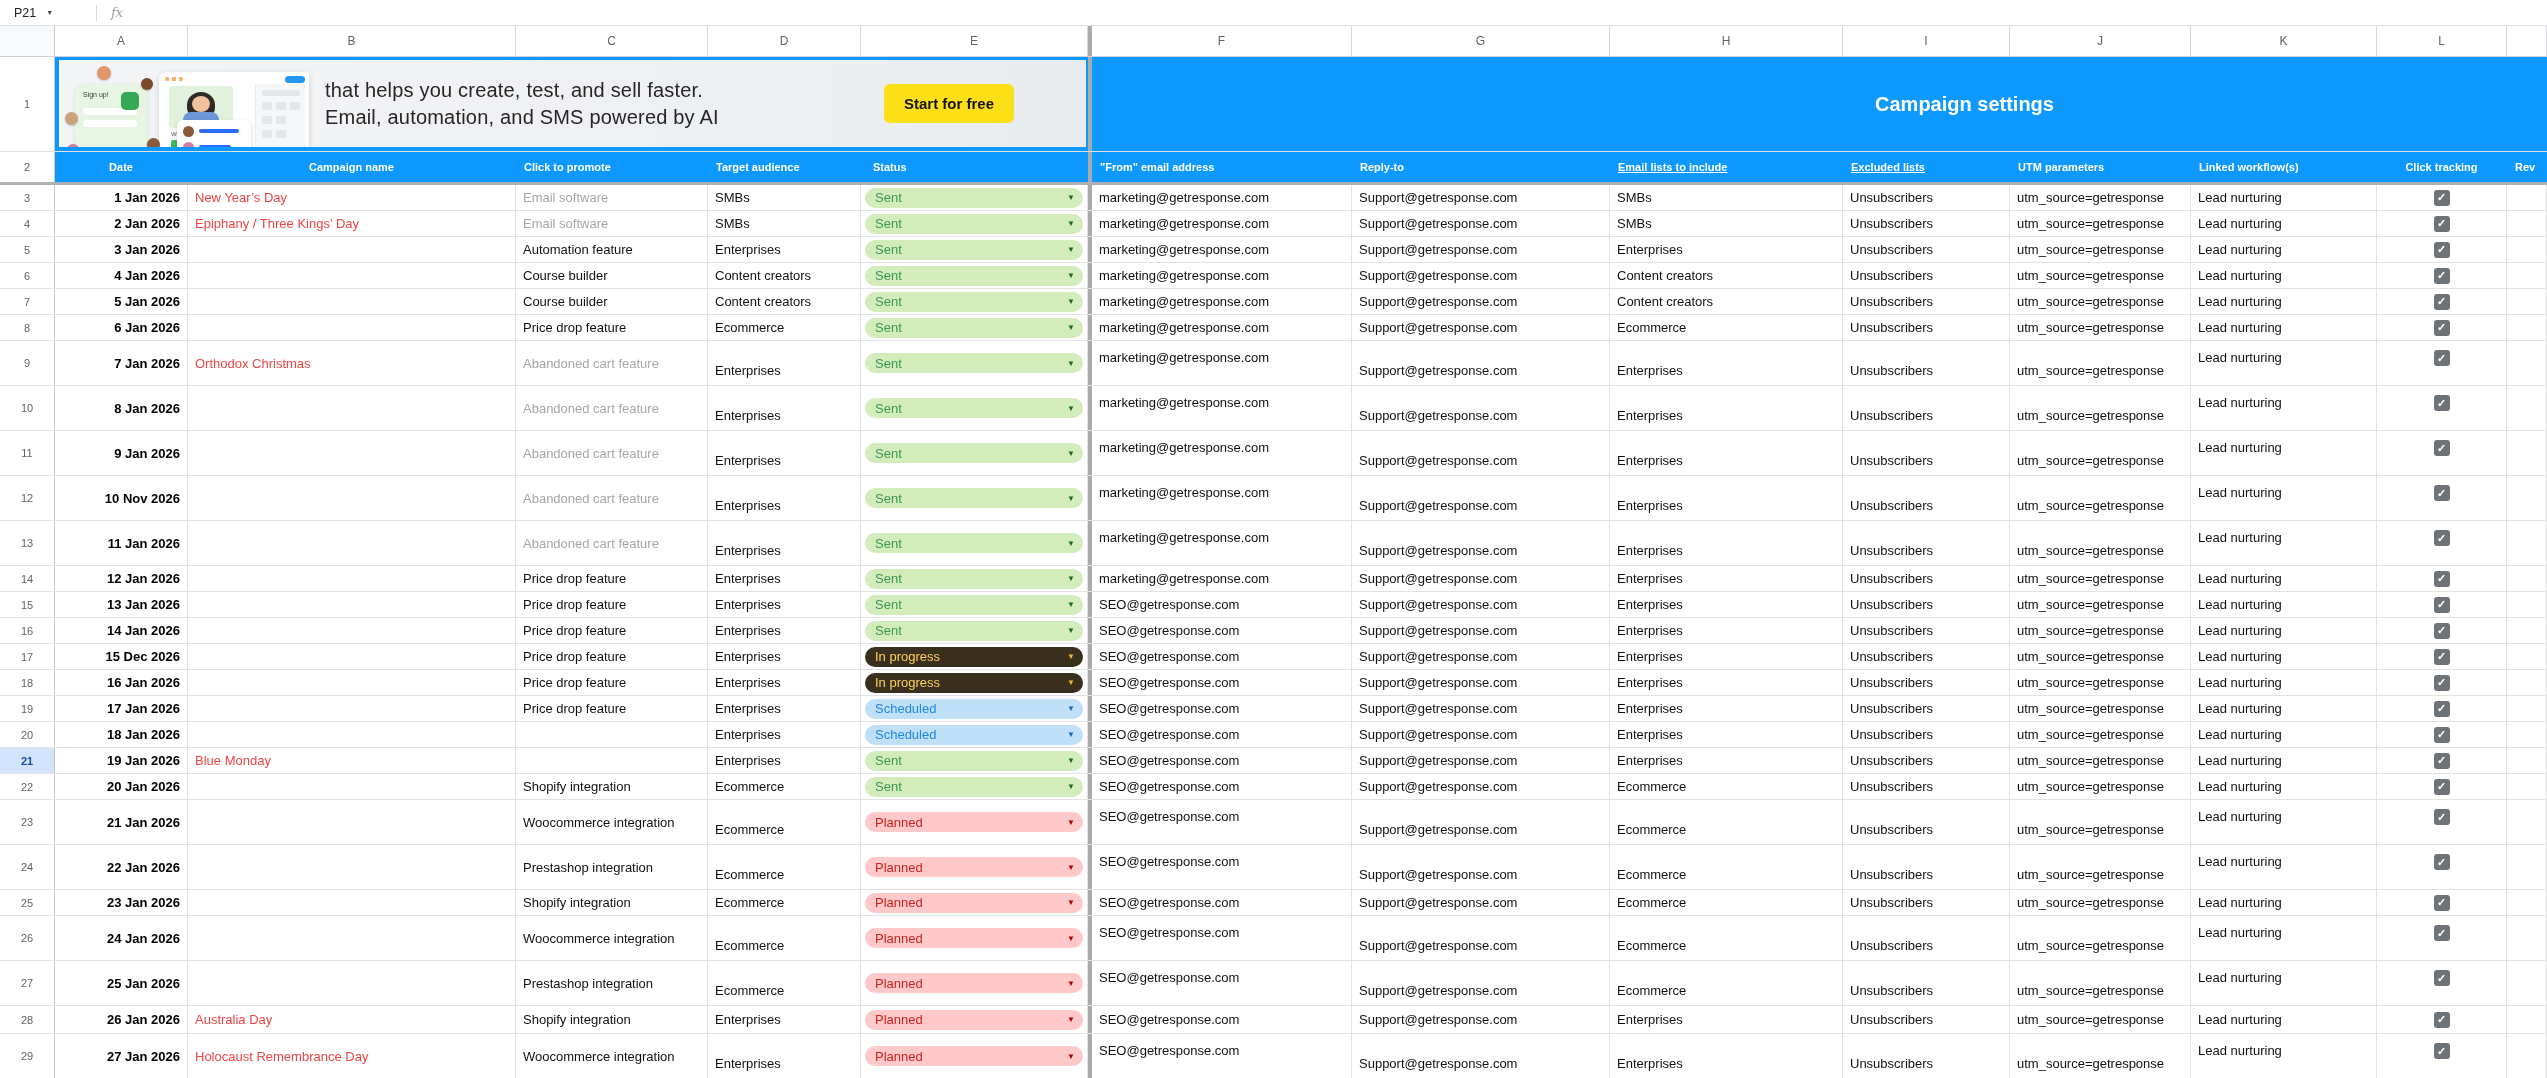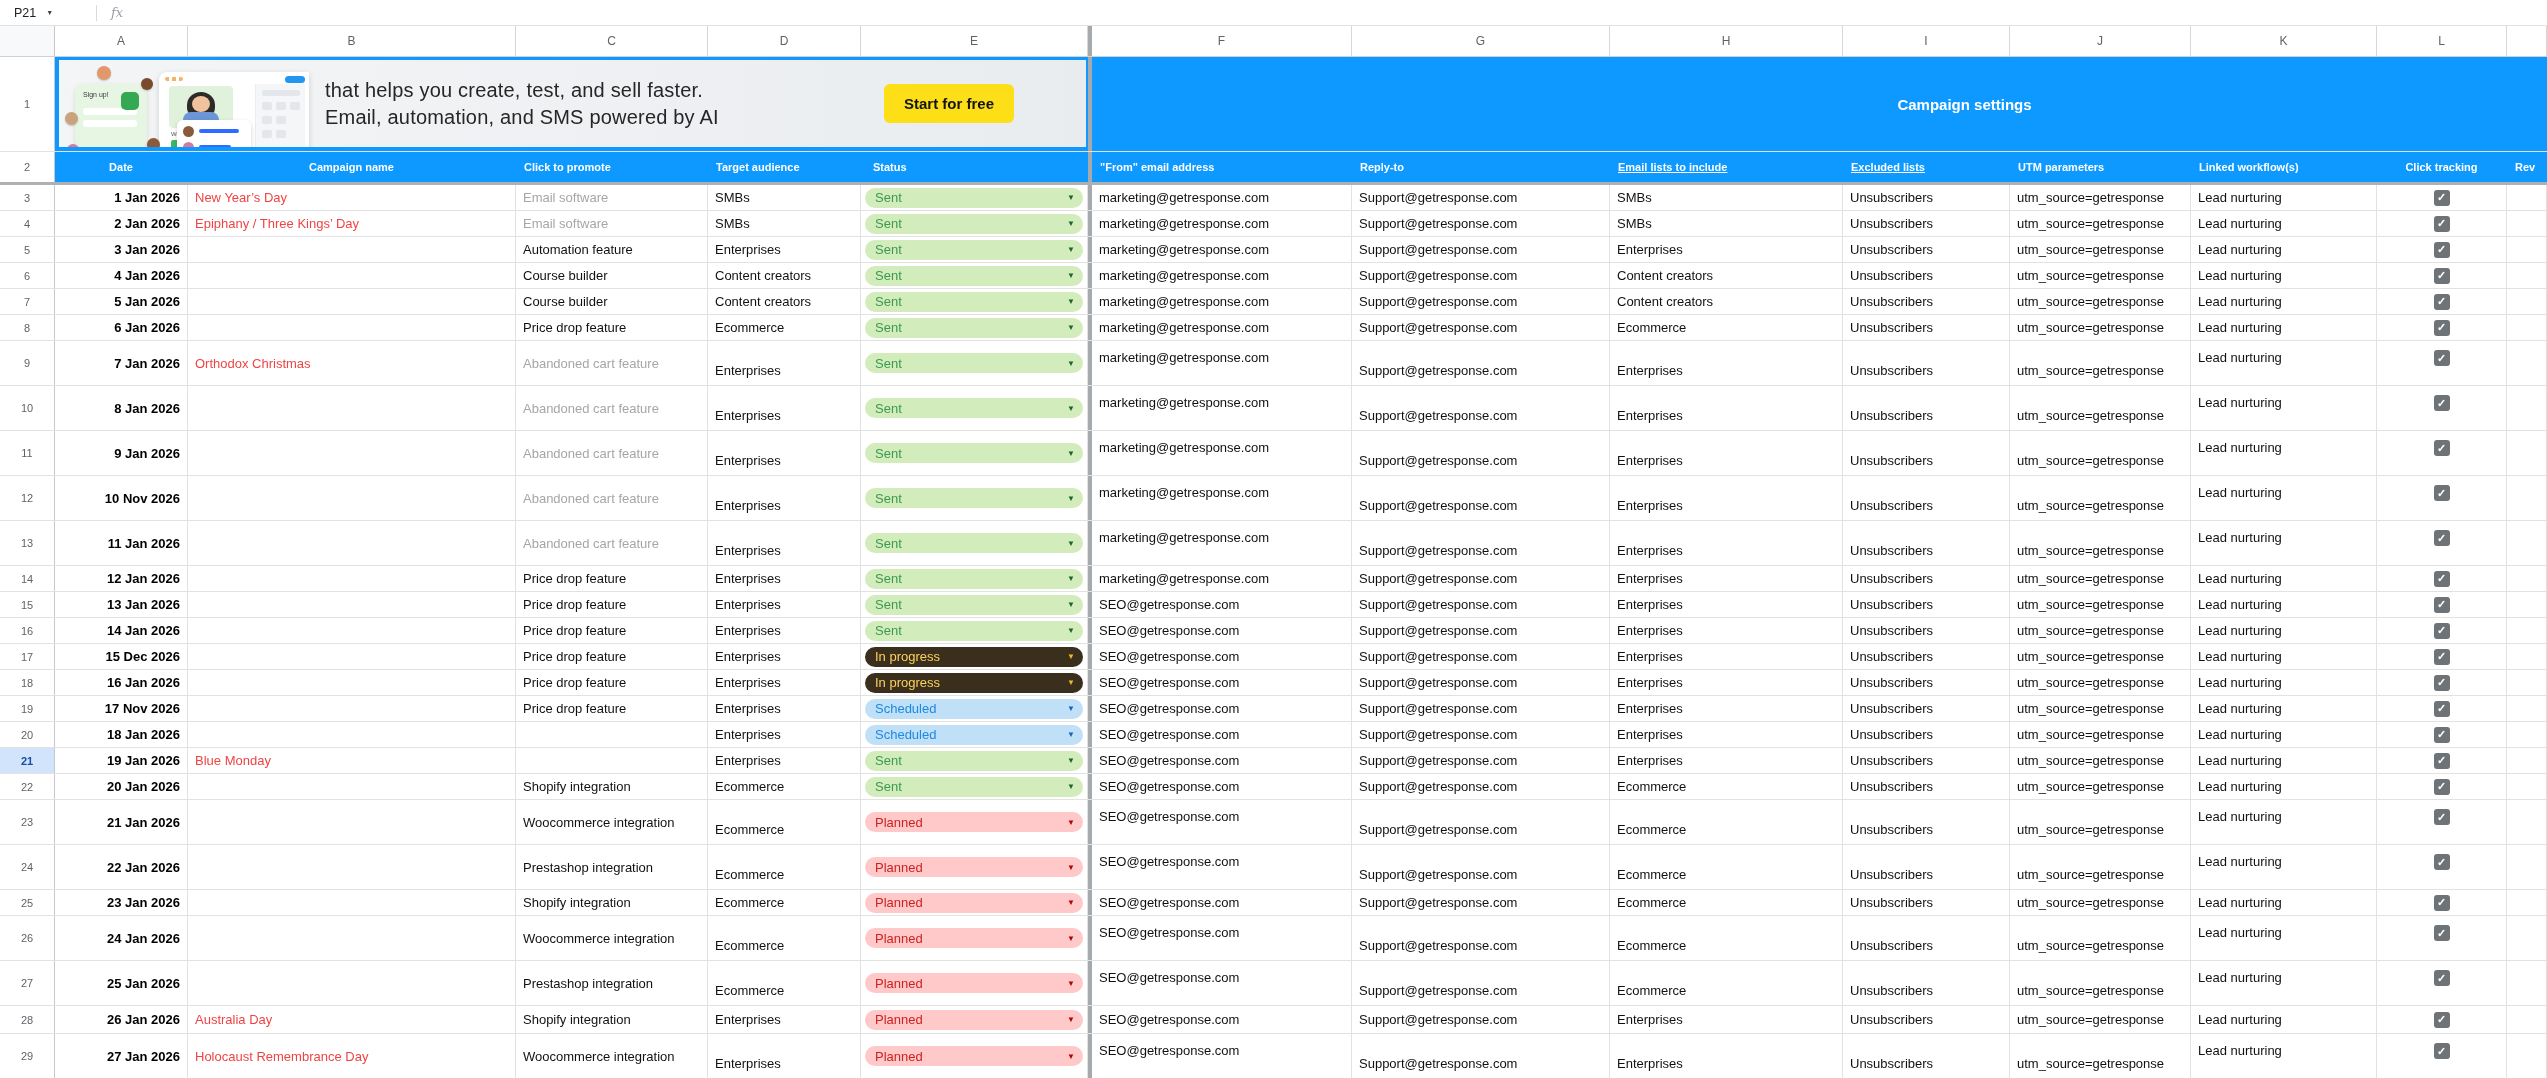--- a/index.html
+++ b/index.html
@@ -82,21 +82,21 @@
   .minirow-av { width:11px; height:11px; border-radius:50%; }
   .dash { height:4px; border-radius:2px; background:#2f6bff; }
   .av { border-radius:50%; box-shadow:0 1px 2px rgba(0,0,0,.2); }
 
   .ad-text { padding-left:16px; flex:1; }
   .ad-text .l { font-size:20px; color:#262626; font-weight:500; line-height:27px; letter-spacing:.2px; white-space:nowrap; }
   .cta { flex:none; margin-right:72px; background:#fddf17; color:#141414; font-weight:bold; font-size:15px;
          padding:11px 20px; border-radius:6px; border:none; white-space:nowrap; }
 
   .row1 .settingswrap { flex:1; background:#0d99ff; display:flex; align-items:center; justify-content:center; }
-  .settings-title { color:#fff; font-weight:bold; font-size:15px; margin-left:290px; }
+  .settings-title { color:#fff; font-weight:bold; font-size:20px; margin-left:290px; }
 
   
   .row2 { display:flex; height:30px; background:#0d99ff; }
   .row2 .gutter { background:#fff; }
   .hcell { display:flex; align-items:center; padding:0 8px; color:#fff; font-weight:bold; font-size:11px;
            border-right:1px solid rgba(255,255,255,.0); white-space:nowrap; overflow:hidden; }
   .hcell.ctr { justify-content:center; }
   .hcell.link { text-decoration:underline; }
 </style>
 </head>
@@ -586,21 +586,21 @@
         <div class="cell cI vb">Unsubscribers</div>
         <div class="cell cJ vb utm">utm_source=getresponse</div>
         <div class="cell cK vt">Lead nurturing</div>
         <div class="cell cL vt ctr">
           <span class="checkbox">✓</span>
         </div>
         <div class="cell cM"></div>
       </div>
       <div class="row short r19">
         <div class="gutter">19</div>
-        <div class="cell cA date">17 Nov 2026</div>
+        <div class="cell cA date">17 Jan 2026</div>
         <div class="cell cB name"></div>
         <div class="cell cC">Price drop feature</div>
         <div class="cell cD vb">Enterprises</div>
         <div class="cell cE">
           <div class="chip" style="background: rgb(191, 224, 246);">
             <span class="chip-label" style="color: rgb(30, 136, 229);">Scheduled</span>
             <span class="caret" style="color: rgb(21, 101, 192);">▼</span>
           </div>
         </div>
         <div class="fdiv"></div>

